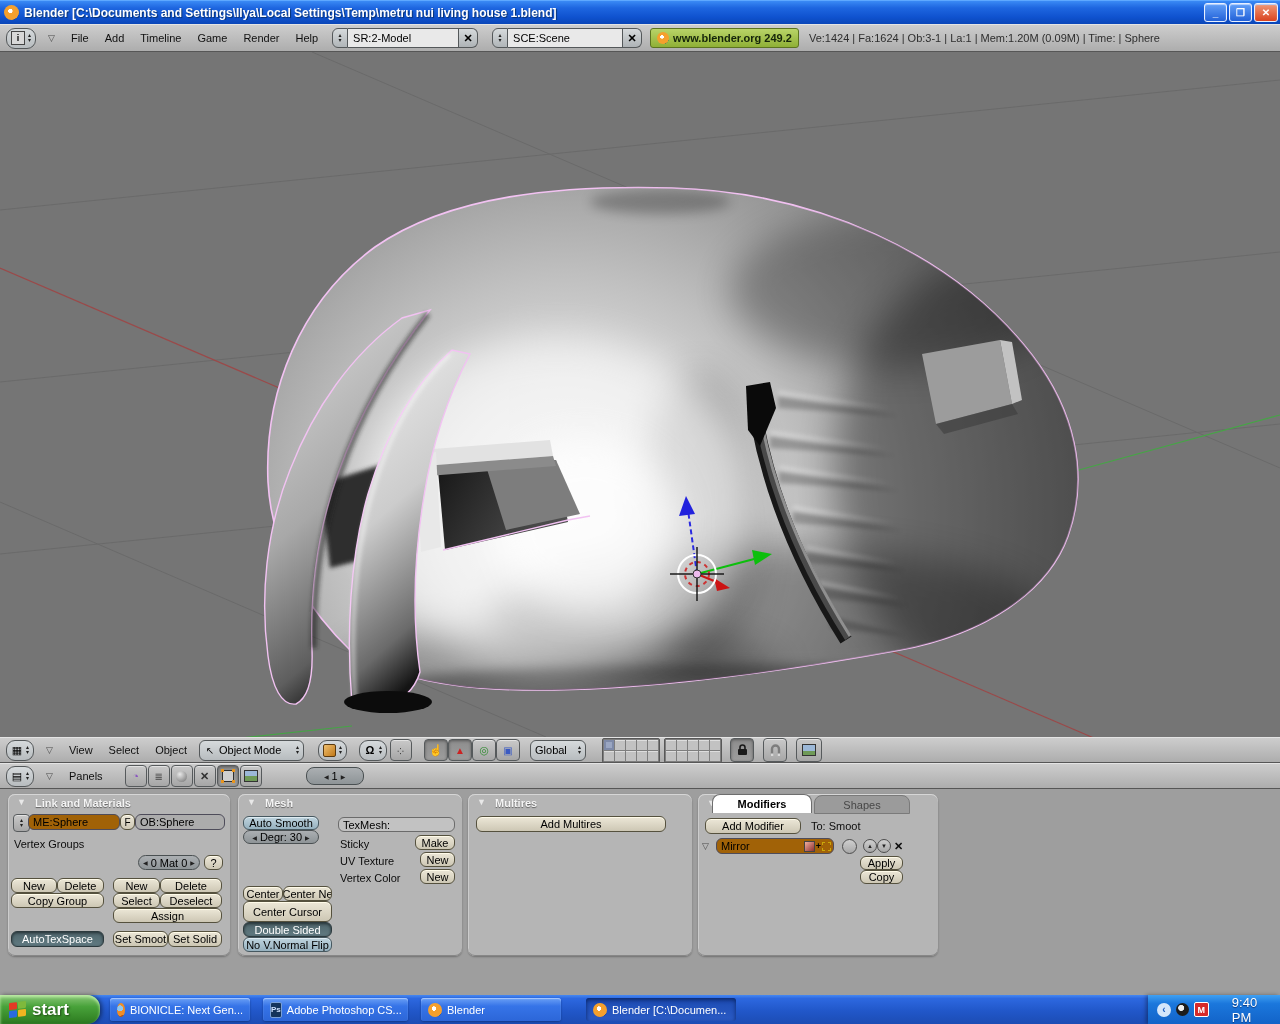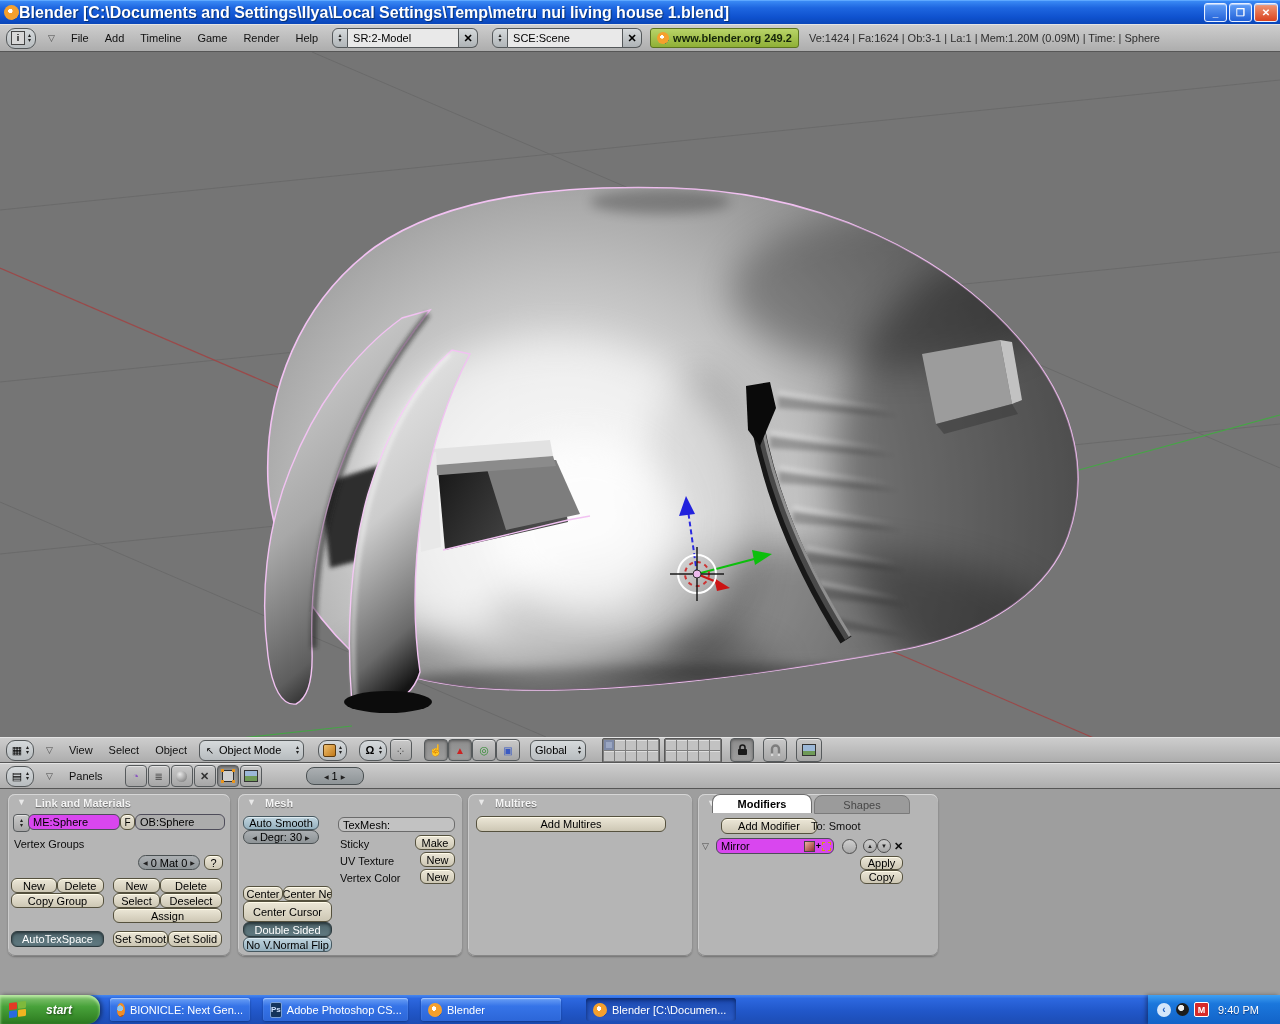--- a/index.html
+++ b/index.html
@@ -3,22 +3,22 @@
 <meta charset="utf-8">
 <style>
   html,body{margin:0;padding:0}
   body{width:1280px;height:1024px;overflow:hidden;position:relative;background:#757575;
        font-family:"Liberation Sans",sans-serif;font-size:11px;color:#000;-webkit-font-smoothing:antialiased}
   .abs{position:absolute}
   
   .titlebar{left:0;top:0;width:1280px;height:24px;display:flex;align-items:center;
     background:linear-gradient(180deg,#3a8af5 0%,#1e66e0 30%,#0f52cf 70%,#0a46b8 100%);
     border-top:1px solid #5ea8ff;box-sizing:border-box;padding-left:4px}
-  .titletext{flex:1;color:#fff;font-weight:bold;font-size:16px;text-shadow:1px 1px 1px #07306e;
-    white-space:nowrap;overflow:hidden;}
+  .titletext{flex:1;color:#fff;font-weight:bold;font-size:12px;text-shadow:1px 1px 1px #07306e;
+    white-space:nowrap;overflow:hidden;margin-left:5px}
   .winbtn{width:21px;height:17px;margin-right:2px;border-radius:3px;border:1px solid #e8f0ff;
     display:flex;align-items:center;justify-content:center;color:#fff;font-size:10px;font-weight:bold;
     background:linear-gradient(#62a0f8,#2261d8);box-shadow:inset 0 1px 1px #b8d4ff}
   .winbtn.close{background:linear-gradient(#f09a78,#d9431f);width:22px}
   .blogo{width:15px;height:15px;border-radius:50%;
     background:radial-gradient(circle at 42% 40%,#ffffff 0 17%,#f5a02d 19% 72%,#23386e 74%)}
   
   .uihdr{left:0;width:1280px;height:28px;display:flex;align-items:center;box-sizing:border-box;
     background:linear-gradient(#cdcdcd,#adadad);border-top:1px solid #e4e4e4;border-bottom:1px solid #565656;
     padding:0 6px;white-space:nowrap}
@@ -55,41 +55,41 @@
   .ptri{position:absolute;left:9px;top:3px;color:#e8e8e8;font-size:9px}
   .btn,.tgl0,.tgl1{position:absolute;display:flex;align-items:center;justify-content:center;
     border-radius:6px;box-sizing:border-box;overflow:hidden;white-space:nowrap}
   .btn{background:linear-gradient(#ece7d7,#cdc7b4);border:1px solid #55513e;box-shadow:inset 0 1px 0 #fffbe9}
   .tgl0{background:linear-gradient(#bfd4de,#96b1bf);border:1px solid #465860;box-shadow:inset 0 1px 0 #e0edf3}
   .tgl1{background:linear-gradient(#4f656b,#617b82);border:1px solid #2c3a3e;color:#fff;box-shadow:inset 0 1px 3px #243035}
   .num{position:absolute;display:flex;align-items:center;justify-content:center;gap:3px;
     background:linear-gradient(#abafb2,#8e9497);border:1px solid #4a5052;border-radius:8px;box-sizing:border-box}
   .num .arr{font-size:6px;color:#222}
   .fld{position:absolute;display:flex;align-items:center;padding-left:4px;box-sizing:border-box;
-    background:#d946ef;border:1px solid #4e4c5a;border-radius:6px;overflow:hidden;white-space:nowrap}
+    background:#a16207;border:1px solid #4e4c5a;border-radius:6px;overflow:hidden;white-space:nowrap}
   .fld.gray{background:#acacac}
   .flat{position:absolute;display:flex;align-items:center;padding-left:4px;box-sizing:border-box;
     background:#c2c2c2;border:1px solid #6b6b6b;border-radius:6px}
   .lbl{position:absolute;color:#0c0c0c;white-space:nowrap}
   .modbox{position:absolute;background:#90999d;border:1px solid #565f63;border-radius:5px}
   .sml{font-size:10px}
   .tab-a{position:absolute;display:flex;align-items:center;justify-content:center;
     background:#ffffff;border:1px solid #6e6e6e;border-bottom:none;border-radius:8px 8px 0 0;font-weight:bold}
   .tab-i{position:absolute;display:flex;align-items:center;justify-content:center;
     background:#9b9b9b;border:1px solid #7a7a7a;border-radius:8px 8px 0 0;color:#474747}
   .roundbtn{position:absolute;border-radius:50%;border:1px solid #4e4e4e;background:linear-gradient(#cfcfcf,#a8a8a8);
     display:flex;align-items:center;justify-content:center;font-size:6px;color:#222}
   
   .taskbar{left:0;top:995px;width:1280px;height:29px;
     background:linear-gradient(180deg,#4688f2 0%,#2d68e0 12%,#2157c9 55%,#1c4cb4 100%)}
   .startbtn{position:absolute;left:0;top:0;height:29px;width:100px;border-radius:0 13px 13px 0;
     background:linear-gradient(180deg,#8cc87a 0%,#48a23a 40%,#338426 85%,#2a7420 100%);
     box-shadow:inset 0 2px 3px #bdeca6,2px 0 4px rgba(0,0,0,.45);
-    display:flex;align-items:center;gap:20px;padding-left:9px;box-sizing:border-box;
-    color:#fff;font-weight:bold;font-style:italic;font-size:12px;text-shadow:1px 1px 2px #1c4a12}
+    display:flex;align-items:center;gap:6px;padding-left:9px;box-sizing:border-box;
+    color:#fff;font-weight:bold;font-size:17px;text-shadow:1px 1px 2px #1c4a12}
   .task{position:absolute;top:3px;height:23px;border-radius:3px;display:flex;align-items:center;gap:5px;
     padding:0 7px;box-sizing:border-box;color:#fff;overflow:hidden;white-space:nowrap;
     background:linear-gradient(#6ba0f6,#3674e8 35%,#2c66d8);box-shadow:inset 0 1px 1px #a8c8ff,0 1px 2px #123a8a}
   .task.active{background:linear-gradient(#1d4cb4,#2a5ac4);box-shadow:inset 0 2px 4px #0a2668}
   .tray{position:absolute;right:0;top:0;height:29px;width:132px;display:flex;align-items:center;gap:5px;
     padding-left:9px;box-sizing:border-box;color:#fff;
     background:linear-gradient(180deg,#3fa0f2 0%,#1b77dc 30%,#1263c8 100%);box-shadow:-2px 0 4px rgba(0,0,0,.35)}
   .ffx{width:14px;height:14px;border-radius:50%;
     background:radial-gradient(circle at 38% 38%,#8ec8f2 0 28%,#f08d25 32% 72%,#b4550e 74%)}
   .psic{width:14px;height:14px;background:#14345c;border:1px solid #7aa0d8;color:#cfe2ff;font-size:8px;
@@ -97,21 +97,21 @@
   .blico{width:14px;height:14px;border-radius:50%;
     background:radial-gradient(circle at 42% 40%,#fff 0 18%,#f5a02d 20% 74%,#20345f 76%)}
   .flag{width:17px;height:15px;display:grid;grid-template-columns:8px 8px;grid-template-rows:7px 7px;gap:1px;
     transform:skewY(-8deg)}
   .flag span{border-radius:1px}
   .steam{width:13px;height:13px;border-radius:50%;background:radial-gradient(circle at 40% 38%,#f0f0f0 0 24%,#1d1d1d 30%)}
   .mirc{width:13px;height:13px;background:#d62a2a;border:1px solid #fff;color:#fff;font-size:9px;font-weight:bold;
     display:flex;align-items:center;justify-content:center;border-radius:2px}
   .chev{width:14px;height:14px;border-radius:50%;background:#d5e6fa;color:#1b5cc0;display:flex;align-items:center;
     justify-content:center;font-weight:bold;font-size:10px}
-  .clock{font-size:11px;margin-left:4px;text-shadow:0 1px 1px #0c3a80}
+  .clock{font-size:13px;margin-left:18px;text-shadow:0 1px 1px #0c3a80}
   .sphereic{width:11px;height:11px;border-radius:50%;background:radial-gradient(circle at 35% 30%,#e8e8e8,#6e6e6e)}
   .cubeic{width:11px;height:11px;border:1px solid #5a3a10;border-radius:2px;
     background:linear-gradient(135deg,#f0c070,#c07818)}
   .cornerbox{width:10px;height:10px;border:1px solid #2f2f2f;position:relative;background:#cfcfcf}
   .cornerbox i{position:absolute;width:3px;height:3px;background:#e8951e;left:-2px;top:-2px;
     box-shadow:11px 0 #e8951e,0 11px #e8951e,11px 11px #e8951e}
   .picic{width:12px;height:10px;border:1px solid #333;background:linear-gradient(#9cb8d8 55%,#6f9a58 55%)}
   .dashsq{width:9px;height:9px;border:1px dashed #caa80a;box-sizing:border-box}
   .gradsq{width:9px;height:9px;border:1px solid #444;background:linear-gradient(135deg,#f0b0a0,#903030)}
 </style>
@@ -477,21 +477,21 @@
   <div class="panel" style="left:468px;width:224px">
     <span class="ptri">▼</span>
     <span class="ptitle">Multires</span>
     <span class="btn" style="left:8px;top:22px;width:190px;height:16px">Add Multires</span>
   </div>
 
   <div class="panel" style="left:698px;width:240px">
     <span class="ptri" style="top:4px">▼</span>
     <span class="tab-a" style="left:14px;top:0;width:98px;height:18px">Modifiers</span>
     <span class="tab-i" style="left:116px;top:1px;width:94px;height:17px">Shapes</span>
-    <span class="btn" style="left:23px;top:24px;width:96px;height:16px">Add Modifier</span>
+    <span class="btn" style="left:7px;top:24px;width:96px;height:16px">Add Modifier</span>
     <span class="lbl" style="left:113px;top:26px">To: Smoot</span>
     <span class="dropdn" style="position:absolute;left:4px;top:47px;margin:0">▽</span>
     <span class="fld" style="left:18px;top:44px;width:118px;height:16px">
       <span style="flex:1">Mirror</span>
       <span class="gradsq" style="margin-right:1px"></span>
       <span style="font-size:9px;font-weight:bold;margin-right:1px">+</span>
       <span class="dashsq" style="margin-right:2px"></span>
     </span>
     <span class="roundbtn" style="left:144px;top:45px;width:13px;height:13px"></span>
     <span class="roundbtn" style="left:165px;top:45px;width:12px;height:12px">▲</span>

